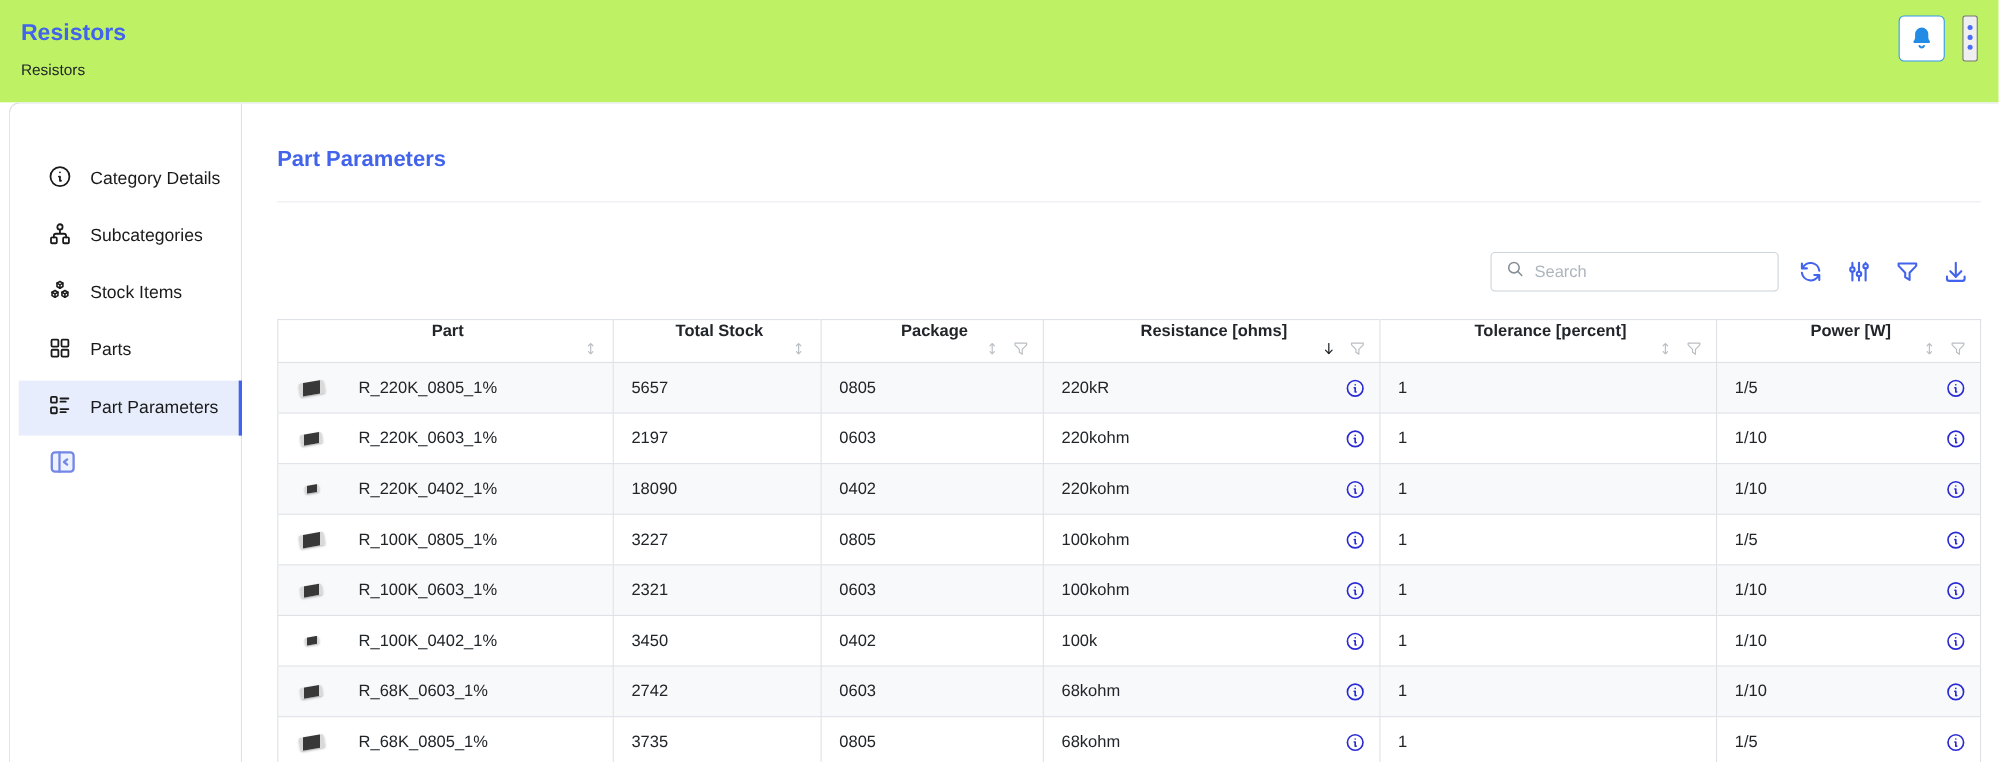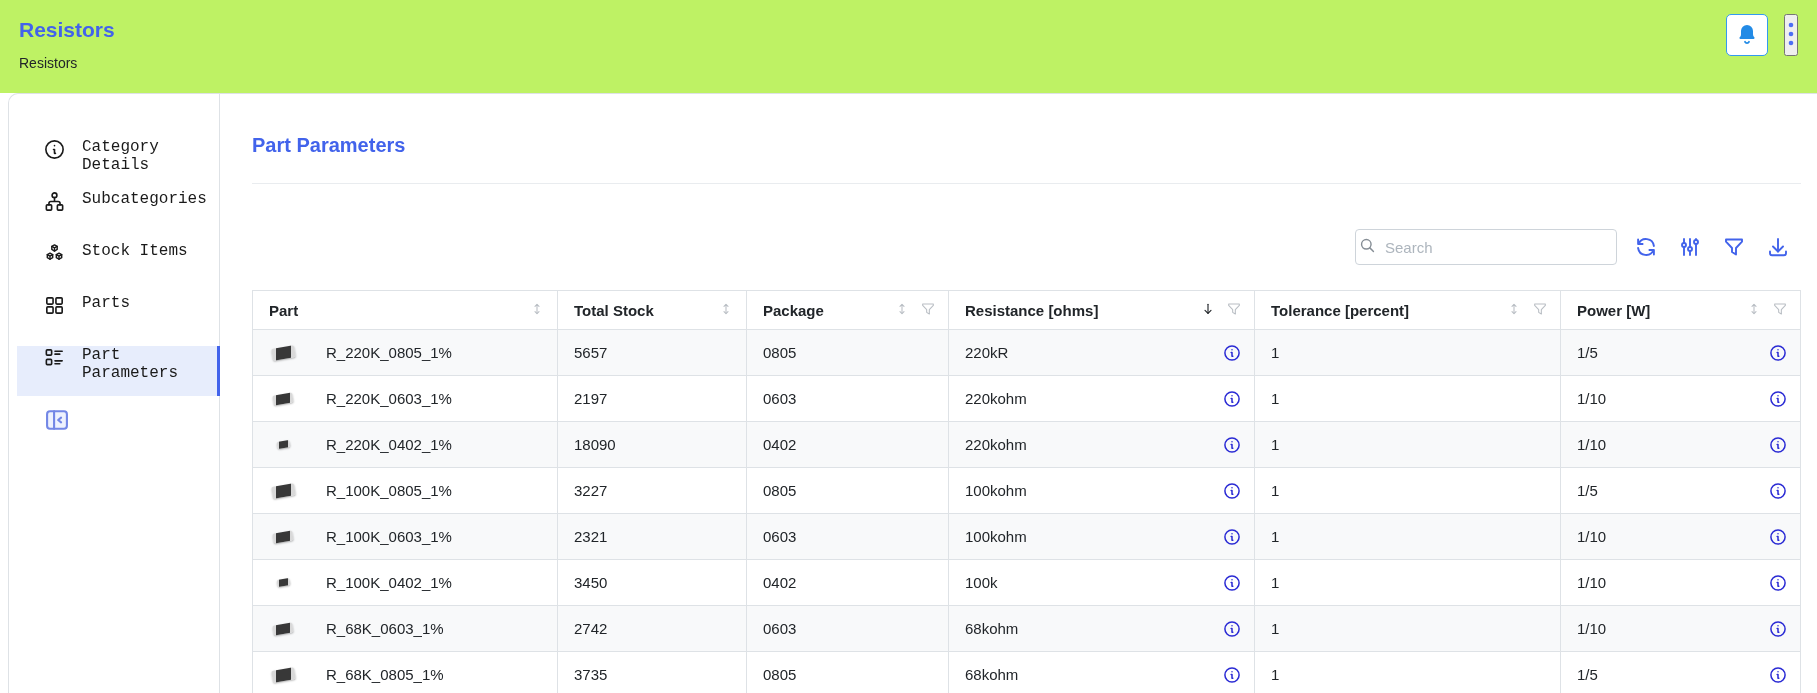--- a/index.html
+++ b/index.html
@@ -15,49 +15,49 @@
     display:flex; align-items:center; justify-content:center; cursor:pointer; }
   .dots-btn { width:14px; height:42px; display:flex; align-items:center; justify-content:center; cursor:pointer; }
 
   
   .panel { position:absolute; top:93px; left:8px; right:0; bottom:0; background:#fff;
     border-top:1px solid #dee2e6; border-left:1px solid #dee2e6; border-top-left-radius:10px;
     display:flex; overflow:hidden; }
 
   
   .sidebar { width:211px; border-right:1px solid #dee2e6; padding-top:42px; flex:none; }
-  .side-item { position:relative; height:50px; margin:2px 0 2px 8px; display:flex; 
-    padding-left:26px; gap:16px; font-size:16px; color:#1a1a1a; cursor:pointer;font-family:Liberation Mono, monospace; }
+  .side-item { position:relative; height:50px; margin:2px 0 2px 8px; display:flex; align-items:center;
+    padding-left:26px; gap:16px; font-size:16px; color:#1a1a1a; cursor:pointer; }
   .side-item svg { flex:none; }
   .side-item.active { background:#e7edfc; }
   .side-item.active::after { content:""; position:absolute; right:-1px; top:0; bottom:0; width:3px; background:#4263eb; }
   .collapse-btn { margin:8px 0 0 34px; width:28px; height:28px; background:none; border:none; cursor:pointer; padding:0; }
 
   
   .content { flex:1; padding:0 16px 0 32px; overflow:hidden; }
   .section-title { margin-top:39px; font-size:20px; font-weight:700; color:#4263eb; line-height:24px; }
   .rule { border:none; border-top:1px solid #e9ecef; margin-top:26px; }
   .toolbar { margin-top:45px; height:36px; display:flex; align-items:center; justify-content:flex-end; gap:12px; }
   .searchbox { width:262px; height:36px; border:1px solid #ced4da; border-radius:4px; background:#fff;
-    display:flex; align-items:center; padding:0 2px; gap:8px; }
+    display:flex; align-items:center; padding:0 12px; gap:8px; }
   .searchbox input { border:none; outline:none; width:100%; font-size:15px; color:#495057;
     font-family:"Liberation Sans", sans-serif; background:transparent; }
   .searchbox input::placeholder { color:#adb5bd; }
   .tb-icons { display:flex; align-items:center; gap:20px; margin:0 11px 0 5px; }
   .tb-icons .icon-btn { width:24px; height:24px; background:none; border:none; padding:0; cursor:pointer; }
 
   
   table.data { margin-top:25px; width:1548px; border-collapse:collapse; table-layout:fixed;
     border:1px solid #dee2e6; font-size:15px; }
   table.data th, table.data td { border-right:1px solid #dee2e6; border-bottom:1px solid #dee2e6;
     padding:0 12px 0 16px; text-align:left; vertical-align:middle; overflow:hidden; white-space:nowrap; }
   table.data thead tr { height:39px; }
   table.data tbody tr { height:46px; }
   table.data tbody tr:nth-child(odd) { background:#f8f9fa; }
-  .th-inner { display:flex; align-items:center; font-weight:700; color:#212529; }
+  .th-inner { display:flex; align-items:center; font-weight:700; color:#212529;flex-direction:column; }
   .th-icons { margin-left:auto; display:flex; align-items:center; gap:10px; padding-left:8px; }
   .cell-flex { display:flex; align-items:center;gap:16px; }
   .cell-flex .val { flex:1; }
   .part-cell { display:flex; align-items:center; gap:29px; }
   .thumb { width:28px; height:28px; display:flex; align-items:center; justify-content:center; flex:none; }
   .chip { border-radius:2px; transform:rotate(-10deg); box-shadow:0 1px 2px rgba(0,0,0,.3);
     background:linear-gradient(100deg,#d9d9d9 0 19%,#383838 19% 81%,#d9d9d9 81%); }
   .info-btn { background:none; border:none; padding:0; cursor:pointer; width:20px; height:20px; }
 </style>
 </head>

